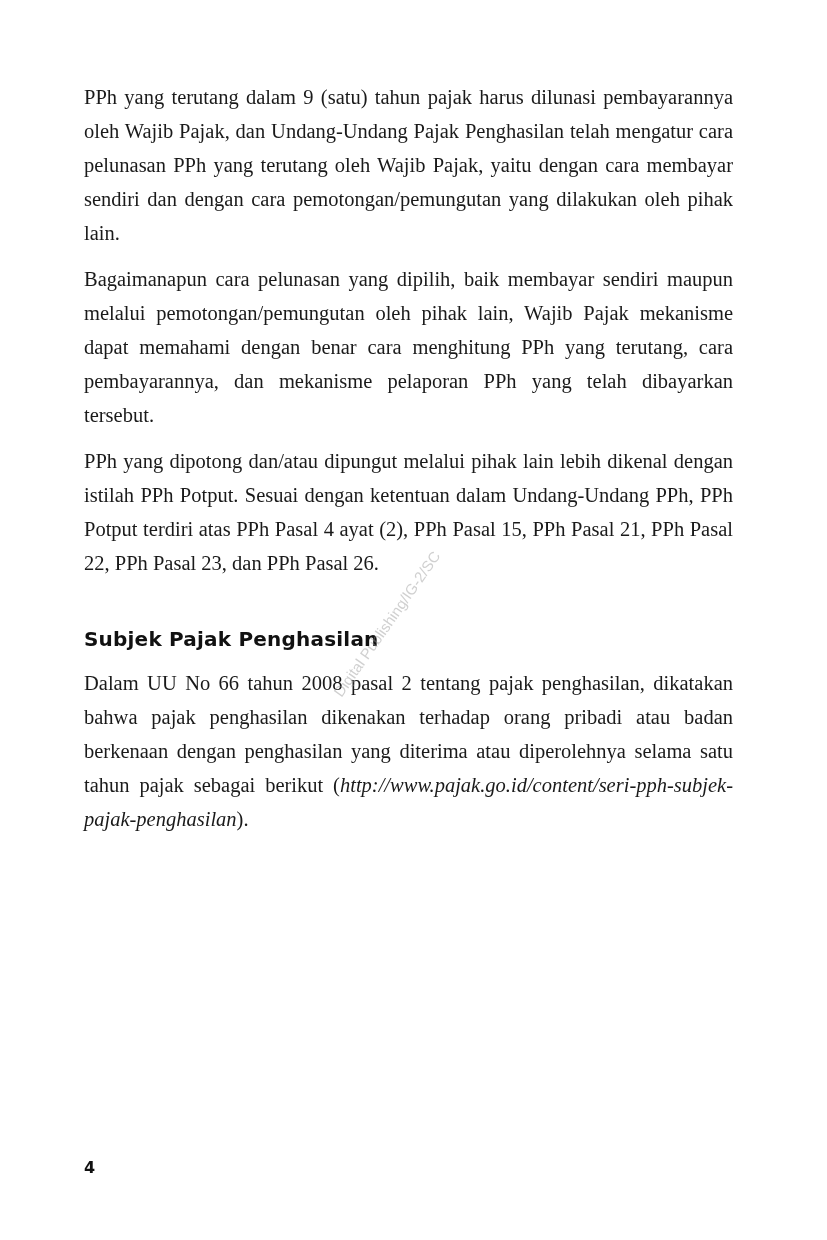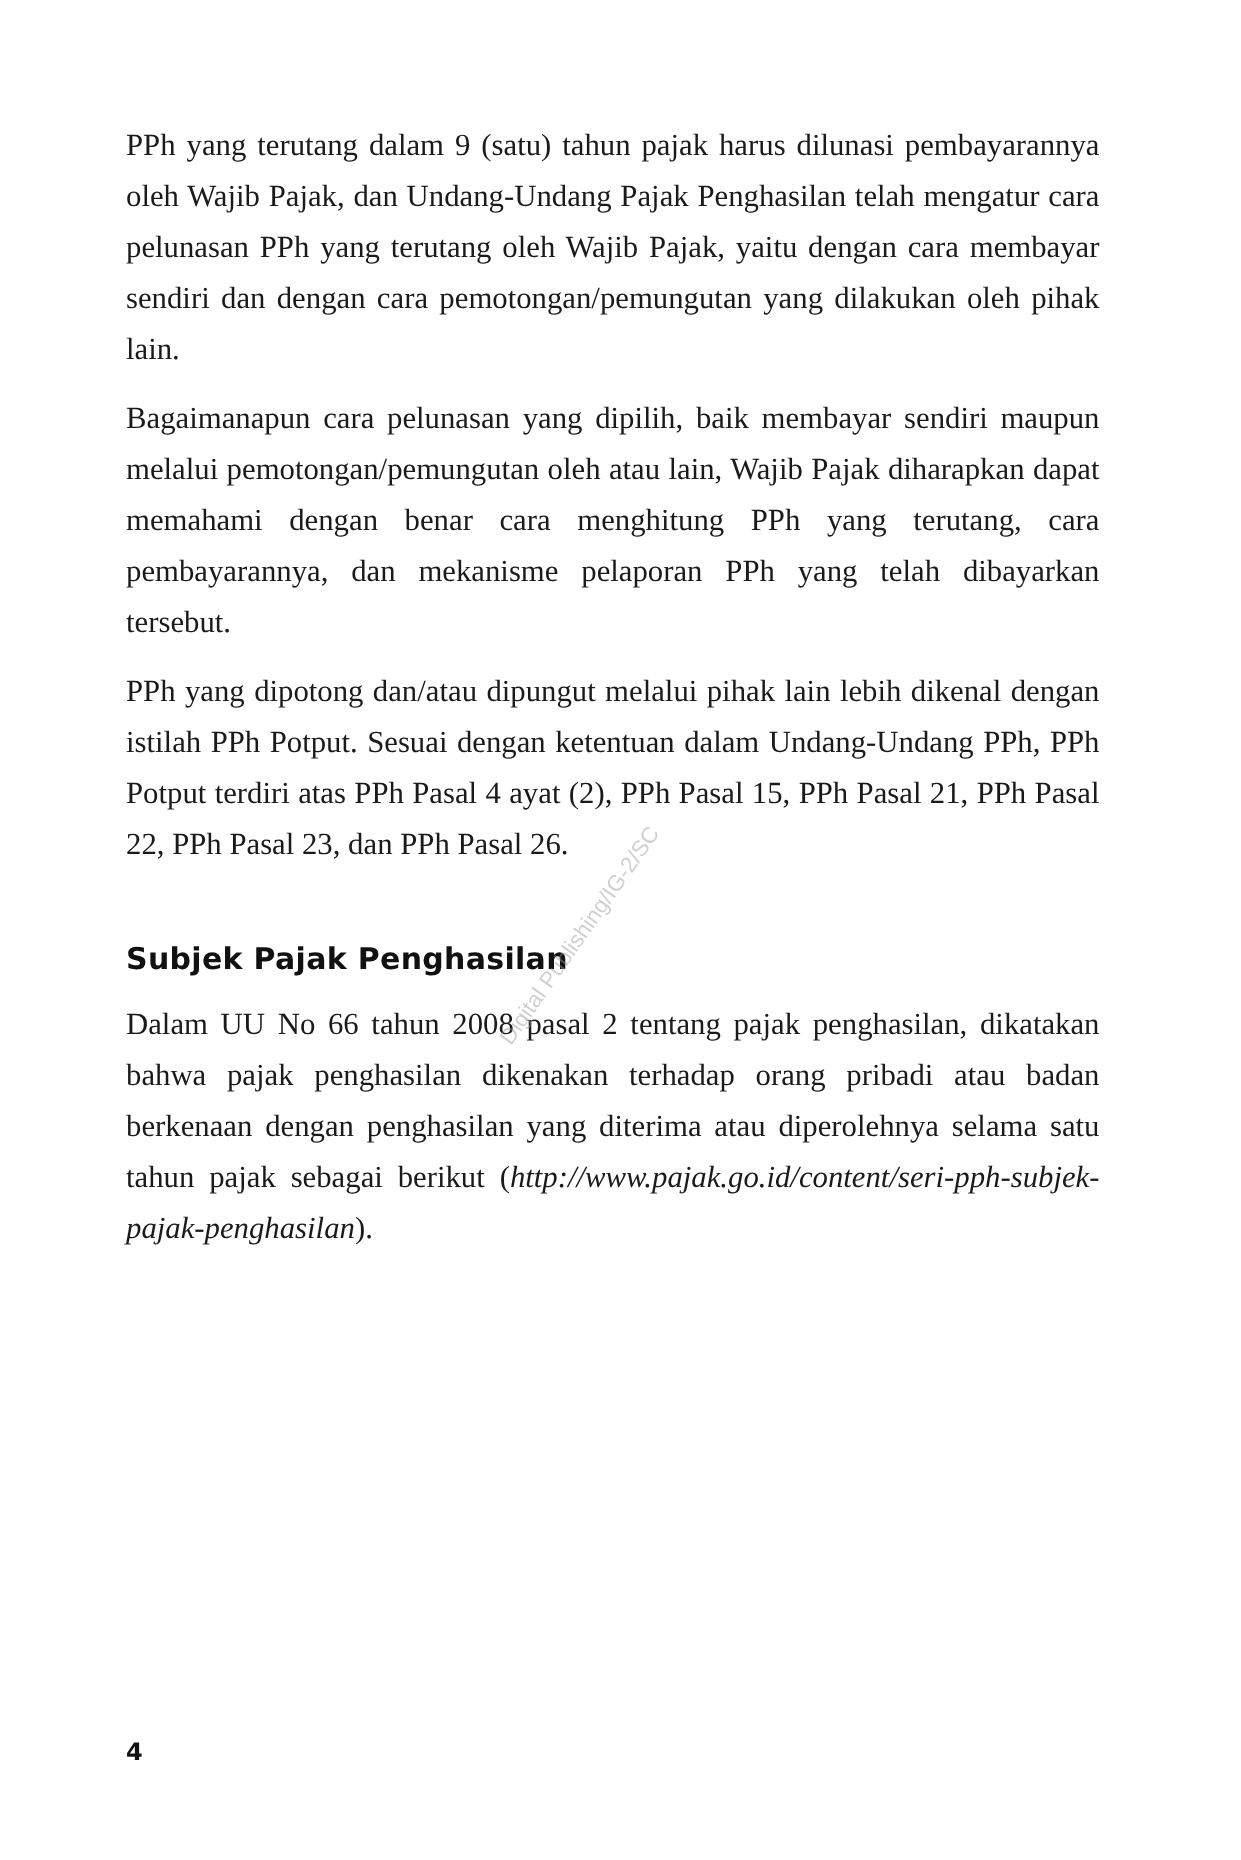--- a/index.html
+++ b/index.html
@@ -13,21 +13,21 @@
   .watermark { position: absolute; left: 290px; top: 600px; transform: rotate(-55deg); transform-origin: left top; font-family: "Liberation Sans", sans-serif; font-size: 15px; color: rgba(150,150,150,0.45); white-space: nowrap; pointer-events: none; }
   .watermark { left: 330px; top: 690px; }
 </style>
 </head>
 <body>
 
 <div class="page">
 
   <p>PPh yang terutang dalam 9 (satu) tahun pajak harus dilunasi pembayarannya oleh Wajib Pajak, dan Undang-Undang Pajak Penghasilan telah mengatur cara pelunasan PPh yang terutang oleh Wajib Pajak, yaitu dengan cara membayar sendiri dan dengan cara pemotongan/pemungutan yang dilakukan oleh pihak lain.</p>
 
-  <p>Bagaimanapun cara pelunasan yang dipilih, baik membayar sendiri maupun melalui pemotongan/pemungutan oleh atau lain, Wajib Pajak diharapkan dapat memahami dengan benar cara menghitung PPh yang terutang, cara pembayarannya, dan mekanisme pelaporan PPh yang telah dibayarkan tersebut.</p>
+  <p>Bagaimanapun cara pelunasan yang dipilih, baik membayar sendiri maupun melalui pemotongan/pemungutan oleh pihak lain, Wajib Pajak mekanisme dapat memahami dengan benar cara menghitung PPh yang terutang, cara pembayarannya, dan mekanisme pelaporan PPh yang telah dibayarkan tersebut.</p>
 
   <p><span>PPh yang dipotong dan/atau dipungut melalui pihak lain lebih dikenal dengan istilah </span><span class="b">PPh Potput</span><span>. Sesuai dengan ketentuan dalam Undang-Undang PPh, PPh Potput terdiri atas PPh Pasal 4 ayat (2), PPh Pasal 15, PPh Pasal 21, PPh Pasal 22, PPh Pasal 23, dan PPh Pasal 26.</span></p>
 
 
   <h2 class="heading">Subjek Pajak Penghasilan</h2>
 
   <p><span>Dalam UU No 66 tahun 2008 pasal 2 tentang pajak penghasilan, dikatakan bahwa pajak penghasilan dikenakan terhadap orang pribadi atau badan berkenaan dengan penghasilan yang diterima atau diperolehnya selama satu tahun pajak sebagai berikut (</span><span class="it">http://www.pajak.go.id/content/seri-pph-subjek-pajak-penghasilan</span><span>).</span></p>
 </div>
 
 <div class="watermark">Digital Publishing/IG-2/SC</div>

